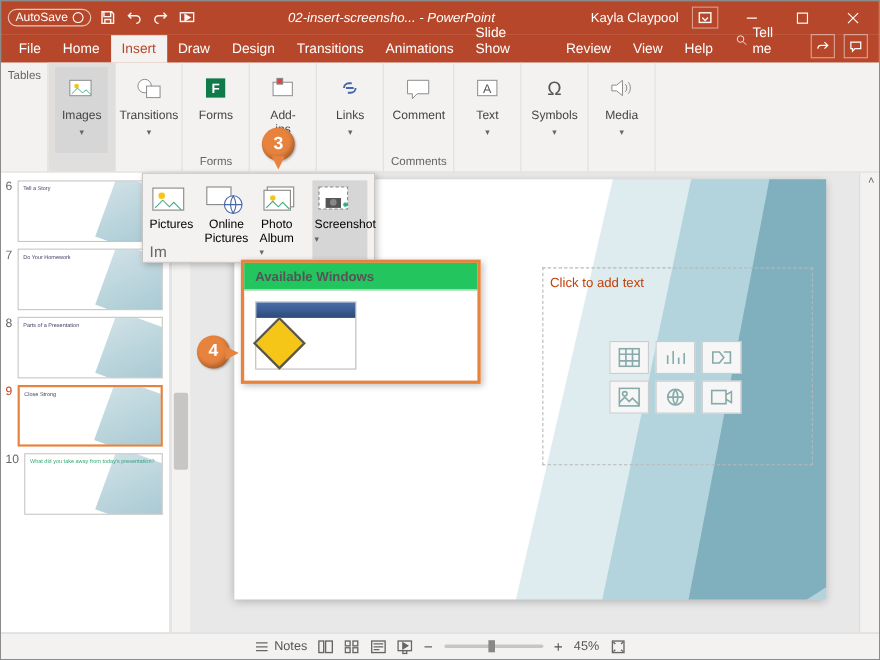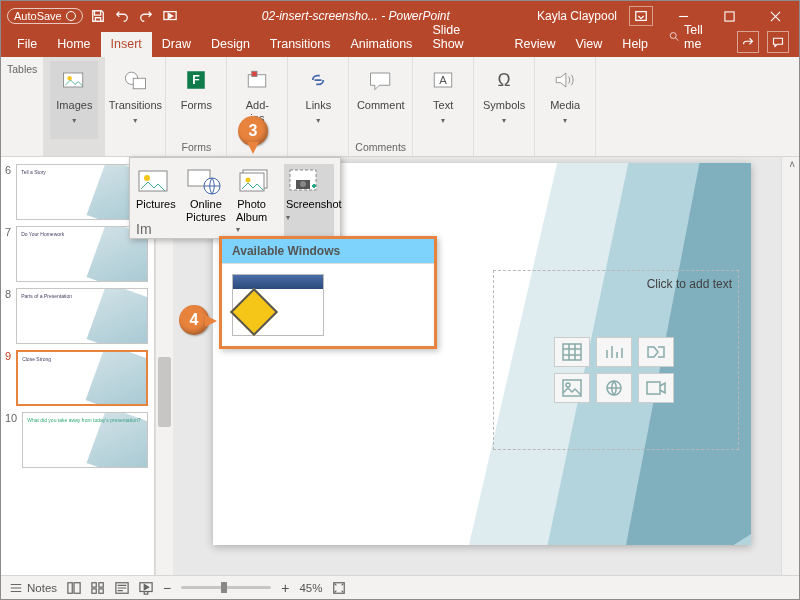--- a/index.html
+++ b/index.html
@@ -39,21 +39,21 @@
 
 
 .img-dropdown { position:absolute; left:128px; top:156px; width:212px; background:#f3f2f1; border:1px solid #c8c6c4; box-shadow:2px 2px 6px rgba(0,0,0,.25); display:flex; padding:6px 4px 2px; font-size:11px; text-align:center; z-index:10; }
 .img-dropdown .opt { width:50px; display:flex; flex-direction:column; align-items:flex-start; gap:2px; padding:2px; line-height:1.15; }
 .img-dropdown .opt.sel { background:#d6d6d6; }
 .img-dropdown .opt .ico { width:36px; height:30px; display:flex; align-items:center; justify-content:center; }
 .img-dl-label { position:absolute; bottom:1px; left:6px; font-size:14px; color:#666; }
 
 
 .shot-menu { position:absolute; left:218px; top:235px; width:218px; border:3px solid #e8833e; background:#fff; box-shadow:2px 2px 6px rgba(0,0,0,.25); z-index:15; font-size:12px; }
-.shot-menu .hdr { background:#7dd3fc; color:#555; font-weight:600; padding:5px 10px; border-bottom:1px solid #ddd; }
+.shot-menu .hdr { background:#22c55e; color:#555; font-weight:600; padding:5px 10px; border-bottom:1px solid #ddd; }
 .shot-menu .thumbs { padding:10px; display:flex; gap:8px; }
 .shot-menu .thumb { width:92px; height:62px; border:1px solid #bbb; background:#fff; position:relative; }
 .shot-menu .thumb .bar { height:14px; background:linear-gradient(#4a6ea9,#2b4a7a); }
 .shot-menu .thumb .sign { position:absolute; left:4px; top:20px; width:34px; height:34px; background:#f5c518; transform:rotate(45deg); border:2px solid #555; }
 .shot-menu .clip { border-top:1px solid #ddd; padding:7px 10px; display:flex; align-items:center; gap:10px; color:#444; }
 .shot-menu .clip u { text-decoration:underline; }
 
 
 .callout { position:absolute; width:34px; height:44px; z-index:30; }
 .callout .circ { width:30px; height:30px; background:#e8833e; border-radius:50%; color:#fff; font-weight:700; font-size:16px; display:flex; align-items:center; justify-content:center; box-shadow:inset -2px -3px 4px rgba(0,0,0,.25), 1px 1px 2px rgba(0,0,0,.3); }
@@ -69,27 +69,27 @@
 .slideitem.sel .thumb { border:2px solid #e8833e; }
 .thumb .dec { position:absolute; right:-8px; bottom:-8px; width:60px; height:60px; background:linear-gradient(135deg, rgba(70,140,160,.25), rgba(70,140,160,.5)); transform:rotate(20deg); }
 .thumb .tx { position:absolute; left:4px; top:4px; font-size:5px; color:#446; }
 .vscroll { width:18px; background:#f3f2f1; border-left:1px solid #ddd; position:relative; }
 .vscroll .handle { position:absolute; left:2px; right:2px; top:200px; height:70px; background:#c8c6c4; border-radius:2px; }
 
 .editor { flex:1; position:relative; background:#e8e8e8; }
 .slide { position:absolute; left:40px; top:6px; right:30px; bottom:30px; background:#fff; box-shadow:0 2px 8px rgba(0,0,0,.25); overflow:hidden; }
 .slide .decor { position:absolute; right:-80px; top:-60px; width:420px; height:520px; }
 .slide .decor svg { width:100%; height:100%; }
-.placeholder { position:absolute; left:280px; top:107px; width:246px; height:180px; border:1px dashed #b8b8b8; color:#404040; font-size:12px; padding:6px;text-align:right; }
+.placeholder { position:absolute; left:280px; top:80px; width:246px; height:180px; border:1px dashed #b8b8b8; color:#c2410c; font-size:12px; padding:6px; }
 .ph-icons { position:absolute; left:60px; top:66px; display:grid; grid-template-columns:repeat(3,36px); grid-auto-rows:30px; gap:6px; }
 .ph-icons .pi { border:1px solid #ccc; background:#f6f6f6; display:flex; align-items:center; justify-content:center; }
 .ph-icons svg { width:20px; height:18px; stroke:#8aa; fill:none; stroke-width:1.5; }
 
 
-.status { position:absolute; bottom:0; left:0; right:0; height:24px; background:#f3f2f1; border-top:1px solid #d6d6d6; display:flex; align-items:center; justify-content:flex-start; gap:10px; padding:0 8px; font-size:11.5px; color:#555; }
+.status { position:absolute; bottom:0; left:0; right:0; height:24px; background:#f3f2f1; border-top:1px solid #d6d6d6; display:flex; align-items:center; justify-content:center; gap:10px; padding:0 8px; font-size:11.5px; color:#555; }
 .status .btn { display:flex; align-items:center; gap:4px; }
 .status svg { width:14px; height:14px; stroke:#666; fill:none; stroke-width:1.4; }
 .zoom-track { width:90px; height:3px; background:#c8c6c4; position:relative; border-radius:2px; }
 .zoom-track .zh { position:absolute; left:40px; top:-4px; width:6px; height:11px; background:#888; }
 .collapse-caret { position:absolute; right:4px; top:158px; font-size:10px; color:#666; }
 </style>
 </head>
 <body>
 
 <div class="app">

